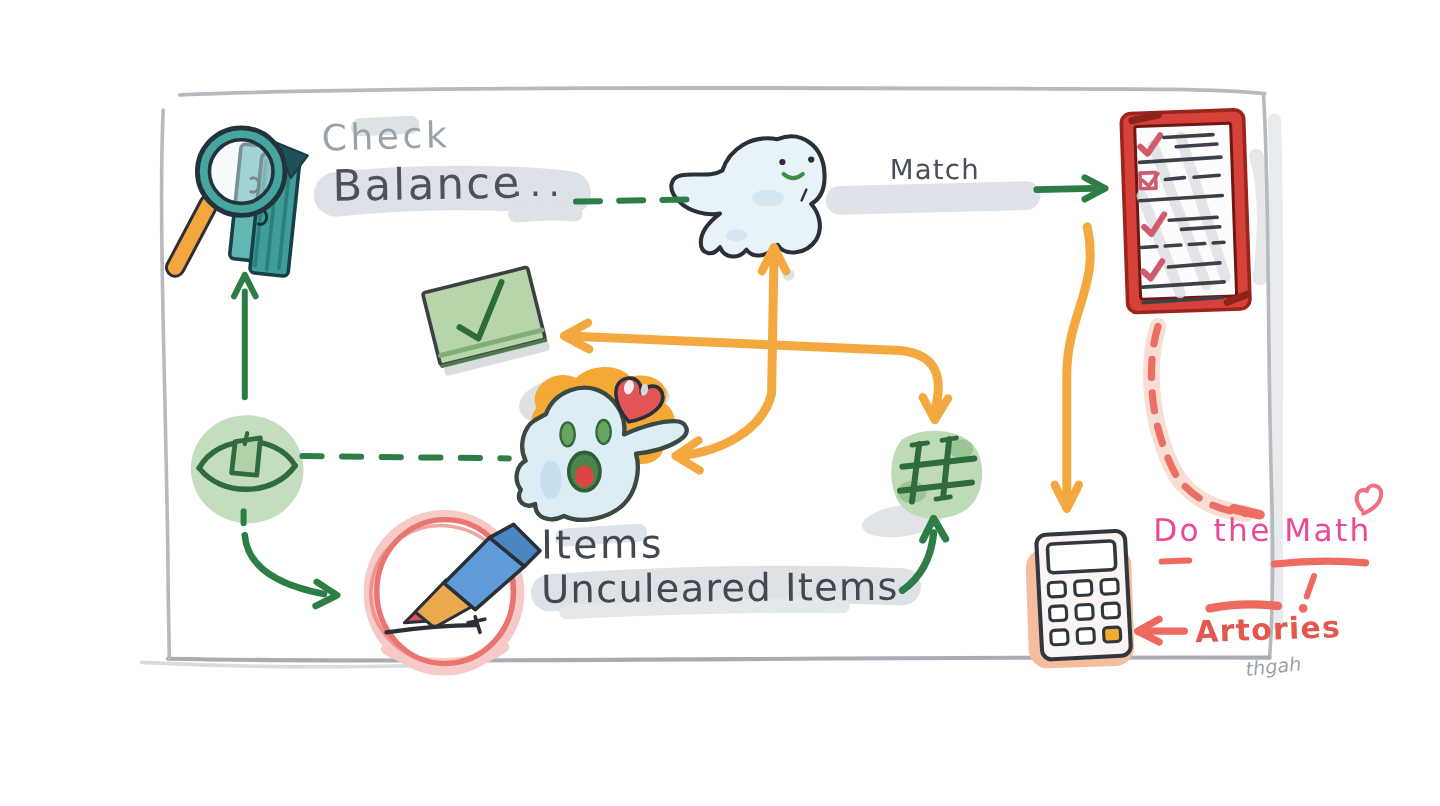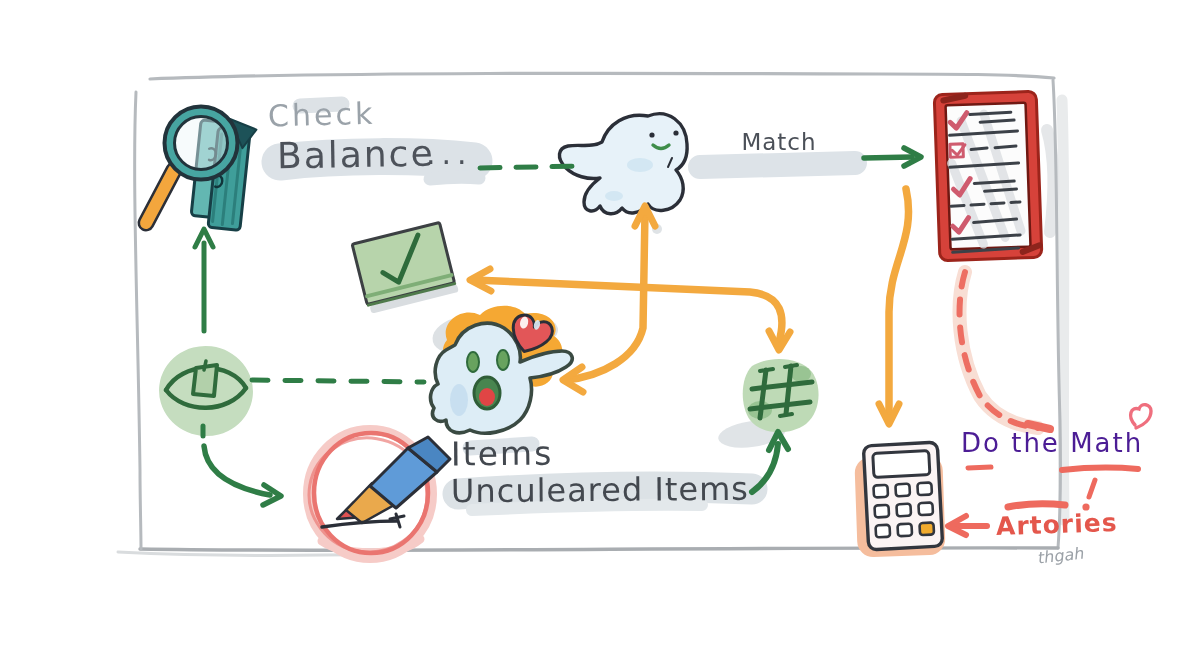--- a/index.html
+++ b/index.html
@@ -6,21 +6,21 @@
   .stage{position:relative;width:1200px;height:672px;background:#ffffff;overflow:hidden;
          font-family:"DejaVu Sans", sans-serif;}
   .stage svg{position:absolute;left:0;top:0;}
   .lbl{position:absolute;white-space:nowrap;line-height:1.05;}
   .lbl-check{left:268px;top:99px;font-size:30px;color:#9aa2a9;letter-spacing:3px;transform:rotate(-1.5deg);}
   .lbl-balance{left:277px;top:136px;font-size:36px;color:#4d525a;letter-spacing:2px;transform:rotate(-1deg);}
   .lbl-ellipsis{left:426px;top:138px;font-size:30px;color:#4d525a;letter-spacing:6px;}
   .lbl-match{left:694px;top:130px;width:170px;text-align:center;font-size:23px;color:#4b5058;letter-spacing:1px;}
   .lbl-find{left:451px;top:437px;font-size:33px;color:#43484f;letter-spacing:2px;transform:rotate(-0.5deg);}
   .lbl-items{left:451px;top:474px;font-size:32px;color:#43484f;letter-spacing:1px;transform:rotate(-0.5deg);}
-  .lbl-math{left:961px;top:430px;font-size:26px;color:#4c1d95;letter-spacing:2px;}
+  .lbl-math{left:961px;top:430px;font-size:26px;color:#ec4899;letter-spacing:2px;}
   .lbl-artories{left:996px;top:512px;font-size:25px;color:#e4574c;font-weight:bold;letter-spacing:1px;transform:rotate(-2deg);}
   .lbl-signature{left:1038px;top:548px;font-size:16px;color:#9ba1a7;font-style:italic;transform:rotate(-6deg);}
 </style>
 </head>
 <body>
 
 <div class="stage">
 
 <svg width="1200" height="672" viewBox="0 0 1200 672">
 

